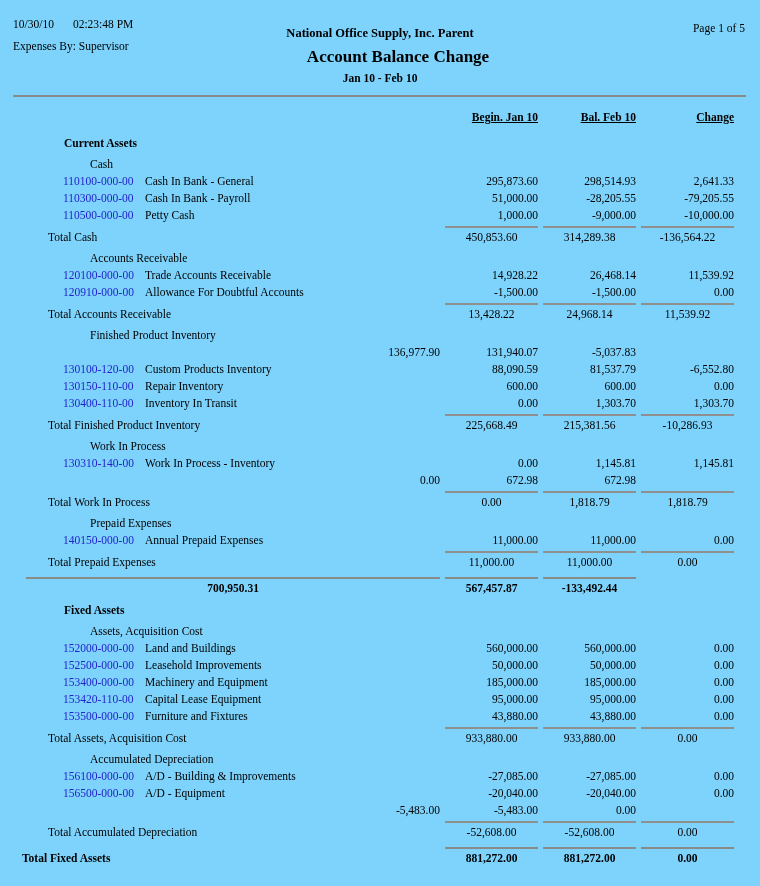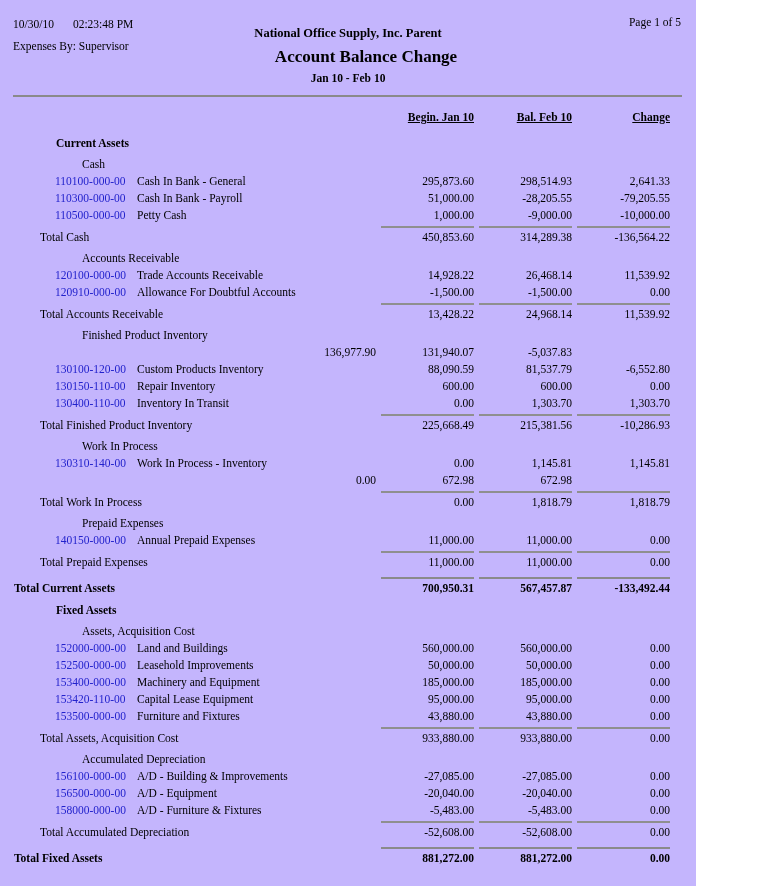--- a/index.html
+++ b/index.html
@@ -1,48 +1,48 @@
 <!DOCTYPE html>
 <html><head>
 <meta charset="utf-8">
 <style>
   html,body{margin:0;padding:0;background:#ffffff;}
   body{
     width:760px;height:886px;overflow:hidden;
     font-family:"Liberation Serif", serif;
     font-size:11.5px;color:#000;
   }
-  .page{position:relative;width:696px;height:886px;background:#c4b5fd;}
+  .page{position:relative;width:760px;height:886px;background:#7dd3fc;}
 
   
   .hdr{position:relative;height:97px;}
   .hdr-left{position:absolute;left:13px;top:18px;white-space:nowrap;}
   .hdr-time{margin-left:19px;}
   .printed-by{position:absolute;left:13px;top:40px;white-space:nowrap;}
   .hdr-center{position:absolute;left:0;right:0;top:0;text-align:center;}
   .company{margin-top:26px;font-weight:bold;font-size:12.5px;}
   .report-title{margin-top:6px;font-weight:bold;font-size:17px;margin-left:36px;}
   .report-period{margin-top:5px;font-weight:bold;font-size:11.5px;}
-  .page-num{position:absolute;right:15px;top:16px;white-space:nowrap;}
+  .page-num{position:absolute;right:15px;top:22px;white-space:nowrap;}
   .hdr-rule{position:absolute;left:13px;right:14px;top:95px;height:2px;background:#8a8a8a;}
 
   
   .table{padding:0 26px 0 13px;}
   .grid{display:grid;grid-template-columns:1fr 98px 98px 98px;align-items:end;}
   .num{text-align:right;white-space:nowrap;}
   .colhdr{margin-top:11px;line-height:18px;font-weight:bold;}
   .colhdr .num span{text-decoration:underline;}
-  .row{line-height:17px;}
+  .row{line-height:17px;margin-left:8px;}
   .section-title{margin-top:9px;font-weight:bold;padding-left:1px;}
   .group-title{margin-top:4px;padding-left:27px;}
   .row-label{padding-left:42px;white-space:nowrap;}
   .acct{display:inline-block;min-width:82px;color:#2222cc;cursor:pointer;}
   .total-row{margin-top:2px;}
   .total-row .row-label{padding-left:27px;}
-  .total-row .num{border-top:2px solid #8f8f8f;padding-top:1px;margin-left:5px;}
+  .total-row .num{border-top:2px solid #8f8f8f;padding-top:1px;margin-left:5px;text-align:center;}
   .grand-total{margin-top:6px;font-weight:bold;}
   .grand-total .row-label{padding-left:1px;}
   .grand-total .num{border-top:2px solid #8a8a8a;padding-top:1px;margin-left:5px;}
   .fa-title{margin-top:5px;}
 </style>
 </head>
 <body>
 
 <div class="page">
 
@@ -180,21 +180,20 @@
           <div class="num">11,000.00</div>
           <div class="num">0.00</div>
         </div>
         <div class="grid row total-row">
           <div class="row-label">Total Prepaid Expenses</div>
           <div class="num">11,000.00</div>
           <div class="num">11,000.00</div>
           <div class="num">0.00</div>
         </div>
         <div class="grid row total-row grand-total">
-          <div class="row-label">Total Current Assets</div>
           <div class="num">700,950.31</div>
           <div class="num">567,457.87</div>
           <div class="num">-133,492.44</div>
         </div>
         <div class="grid row section-title fa-title">
           <div class="row-label">Fixed Assets</div>
         </div>
         <div class="grid row group-title">
           <div class="row-label">Assets, Acquisition Cost</div>
         </div>
@@ -243,21 +242,20 @@
           <div class="num">-27,085.00</div>
           <div class="num">0.00</div>
         </div>
         <div class="grid row">
           <div class="row-label"><span class="acct">156500-000-00</span><span class="desc">A/D - Equipment</span></div>
           <div class="num">-20,040.00</div>
           <div class="num">-20,040.00</div>
           <div class="num">0.00</div>
         </div>
         <div class="grid row">
-          <div class="row-label"><span class="acct">158000-000-00</span><span class="desc">A/D - Furniture &amp; Fixtures</span></div>
           <div class="num">-5,483.00</div>
           <div class="num">-5,483.00</div>
           <div class="num">0.00</div>
         </div>
         <div class="grid row total-row">
           <div class="row-label">Total Accumulated Depreciation</div>
           <div class="num">-52,608.00</div>
           <div class="num">-52,608.00</div>
           <div class="num">0.00</div>
         </div>

